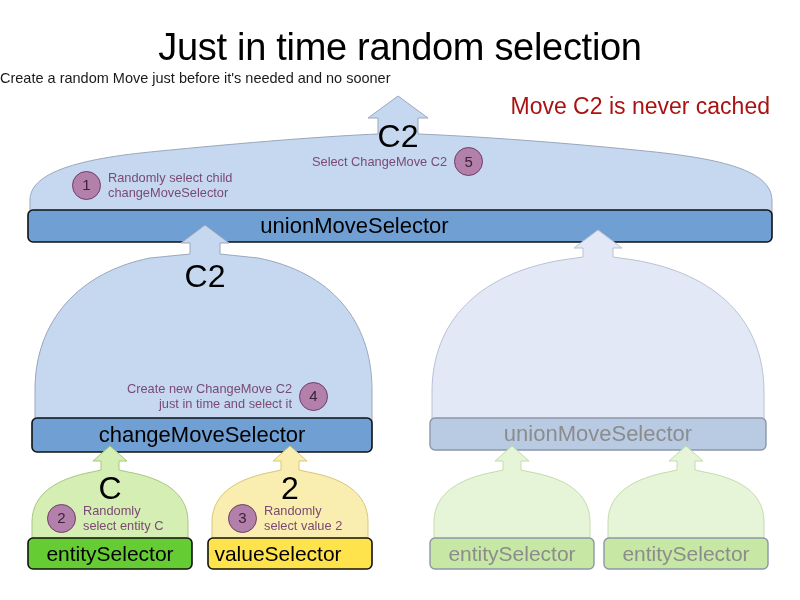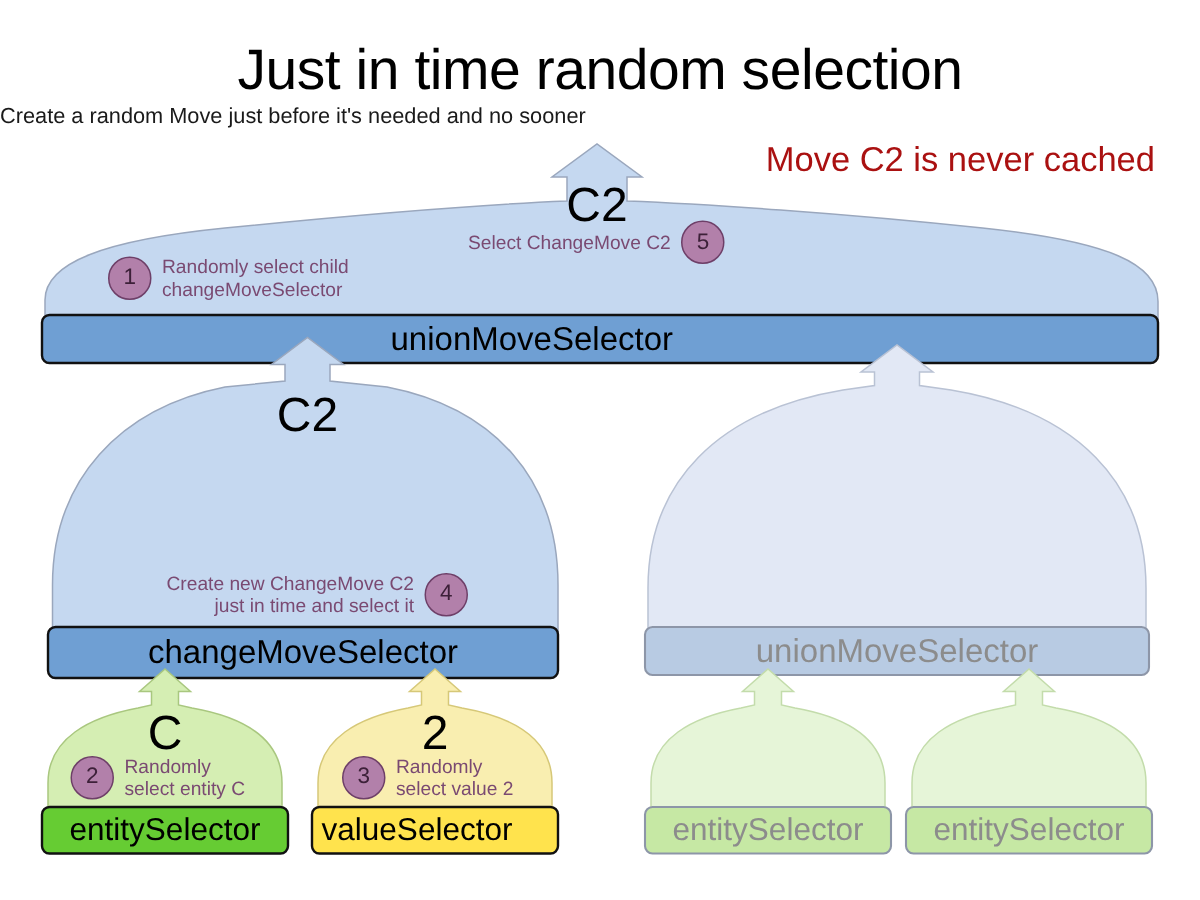--- a/index.html
+++ b/index.html
@@ -222,21 +222,21 @@
     </div>
   </div>
 
   <div class="anno ta-right" style="left:312px;top:147px;">
     <div class="txt">
       <div>Select ChangeMove C2</div>
     </div>
     <div class="bullet">5</div>
   </div>
 
-  <div class="anno ta-right" style="left:111px;top:381px;">
+  <div class="anno ta-right" style="left:127px;top:381px;">
     <div class="txt">
       <div>Create new ChangeMove C2</div>
       <div>just in time and select it</div>
     </div>
     <div class="bullet">4</div>
   </div>
 
   <div class="anno" style="left:47px;top:503px;">
     <div class="bullet">2</div>
     <div class="txt">

